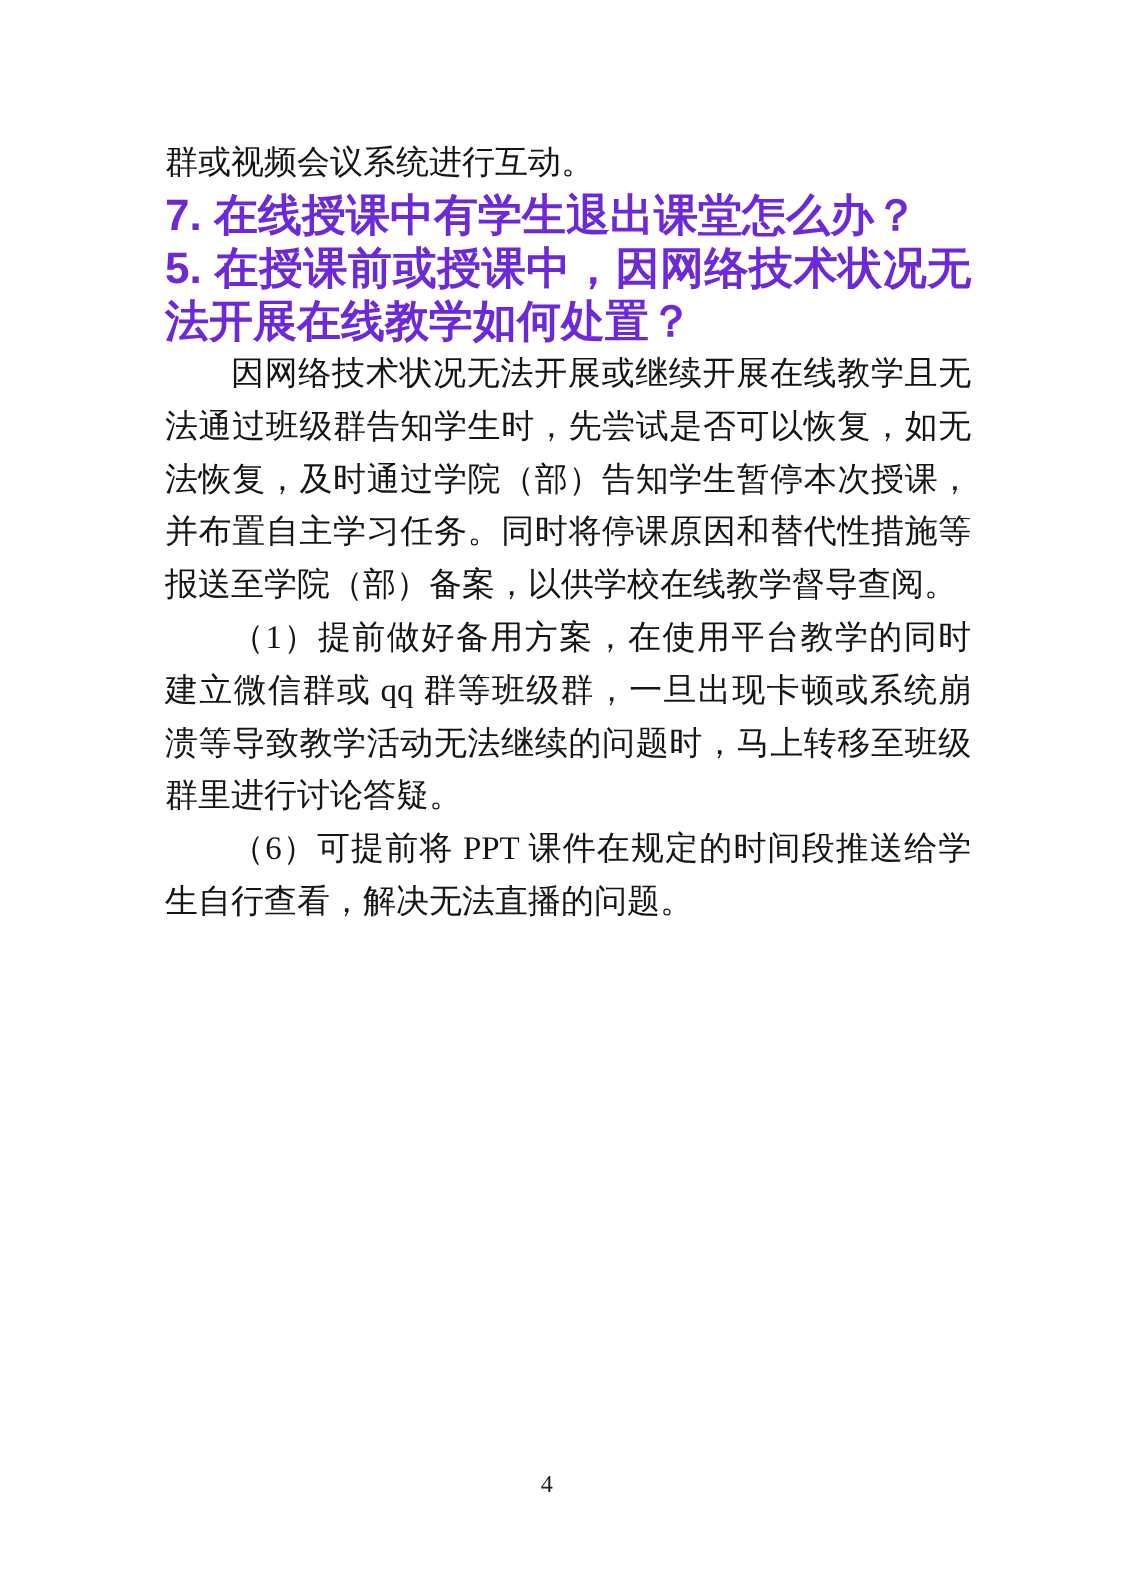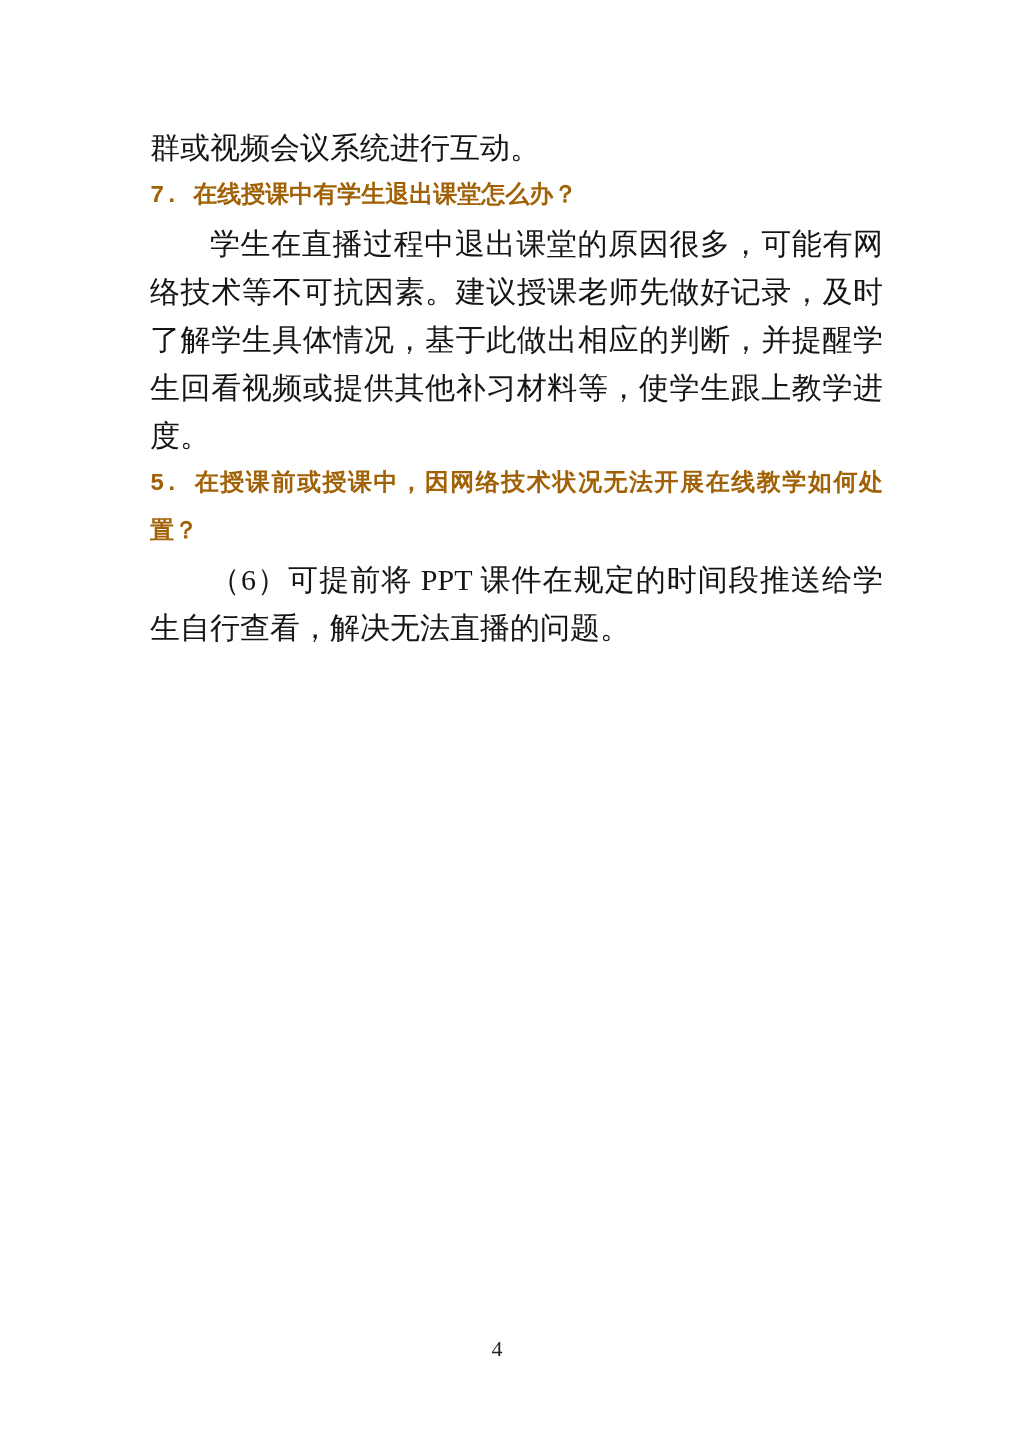--- a/index.html
+++ b/index.html
@@ -29,28 +29,28 @@
     line-height: 48px;
     text-align: justify;
     text-align-last: left;
     word-break: break-all;
   }
   p.body-para.indent {
     text-indent: 2em;
   }
   h2.q-heading {
     margin: 0;
-    font-size: 24px;
+    font-size: 40px;
     line-height: 48px;
     font-weight: 700;
-    font-family: Liberation Mono, monospace;
+    font-family: Liberation Sans, sans-serif;
     text-align: justify;
     text-align-last: left;
     word-break: break-all;
-    color: #a16207;
+    color: #6d28d9;
   }
   .page-footer {
     position: absolute;
     left: 0;
     right: 0;
     top: 1336px;
     text-align: center;
   }
   .page-number {
     font-size: 22px;
@@ -58,20 +58,21 @@
     color: #222222;
   }
 </style>
 </head>
 <body>
 
 <main class="page">
   <section class="doc-body" id="doc-body">
       <p class="body-para">群或视频会议系统进行互动。</p>
       <h2 class="q-heading">7. 在线授课中有学生退出课堂怎么办？</h2>
-      <p class="body-para indent">学生在直播过程中退出课堂的原因很多，可能有网络技术等不可抗因素。建议授课老师先做好记录，及时了解学生具体情况，基于此做出相应的判断，并提醒学生回看视频或提供其他补习材料等，使学生跟上教学进度。</p>
       <h2 class="q-heading">5. 在授课前或授课中，因网络技术状况无法开展在线教学如何处置？</h2>
+      <p class="body-para indent">因网络技术状况无法开展或继续开展在线教学且无法通过班级群告知学生时，先尝试是否可以恢复，如无法恢复，及时通过学院（部）告知学生暂停本次授课，并布置自主学习任务。同时将停课原因和替代性措施等报送至学院（部）备案，以供学校在线教学督导查阅。</p>
+      <p class="body-para indent">（1）提前做好备用方案，在使用平台教学的同时建立微信群或 qq 群等班级群，一旦出现卡顿或系统崩溃等导致教学活动无法继续的问题时，马上转移至班级群里进行讨论答疑。</p>
       <p class="body-para indent">（6）可提前将 PPT 课件在规定的时间段推送给学生自行查看，解决无法直播的问题。</p>
     </section>
   <footer class="page-footer">
     <span class="page-number">4</span>
   </footer>
 </main>
 
 </body></html>

